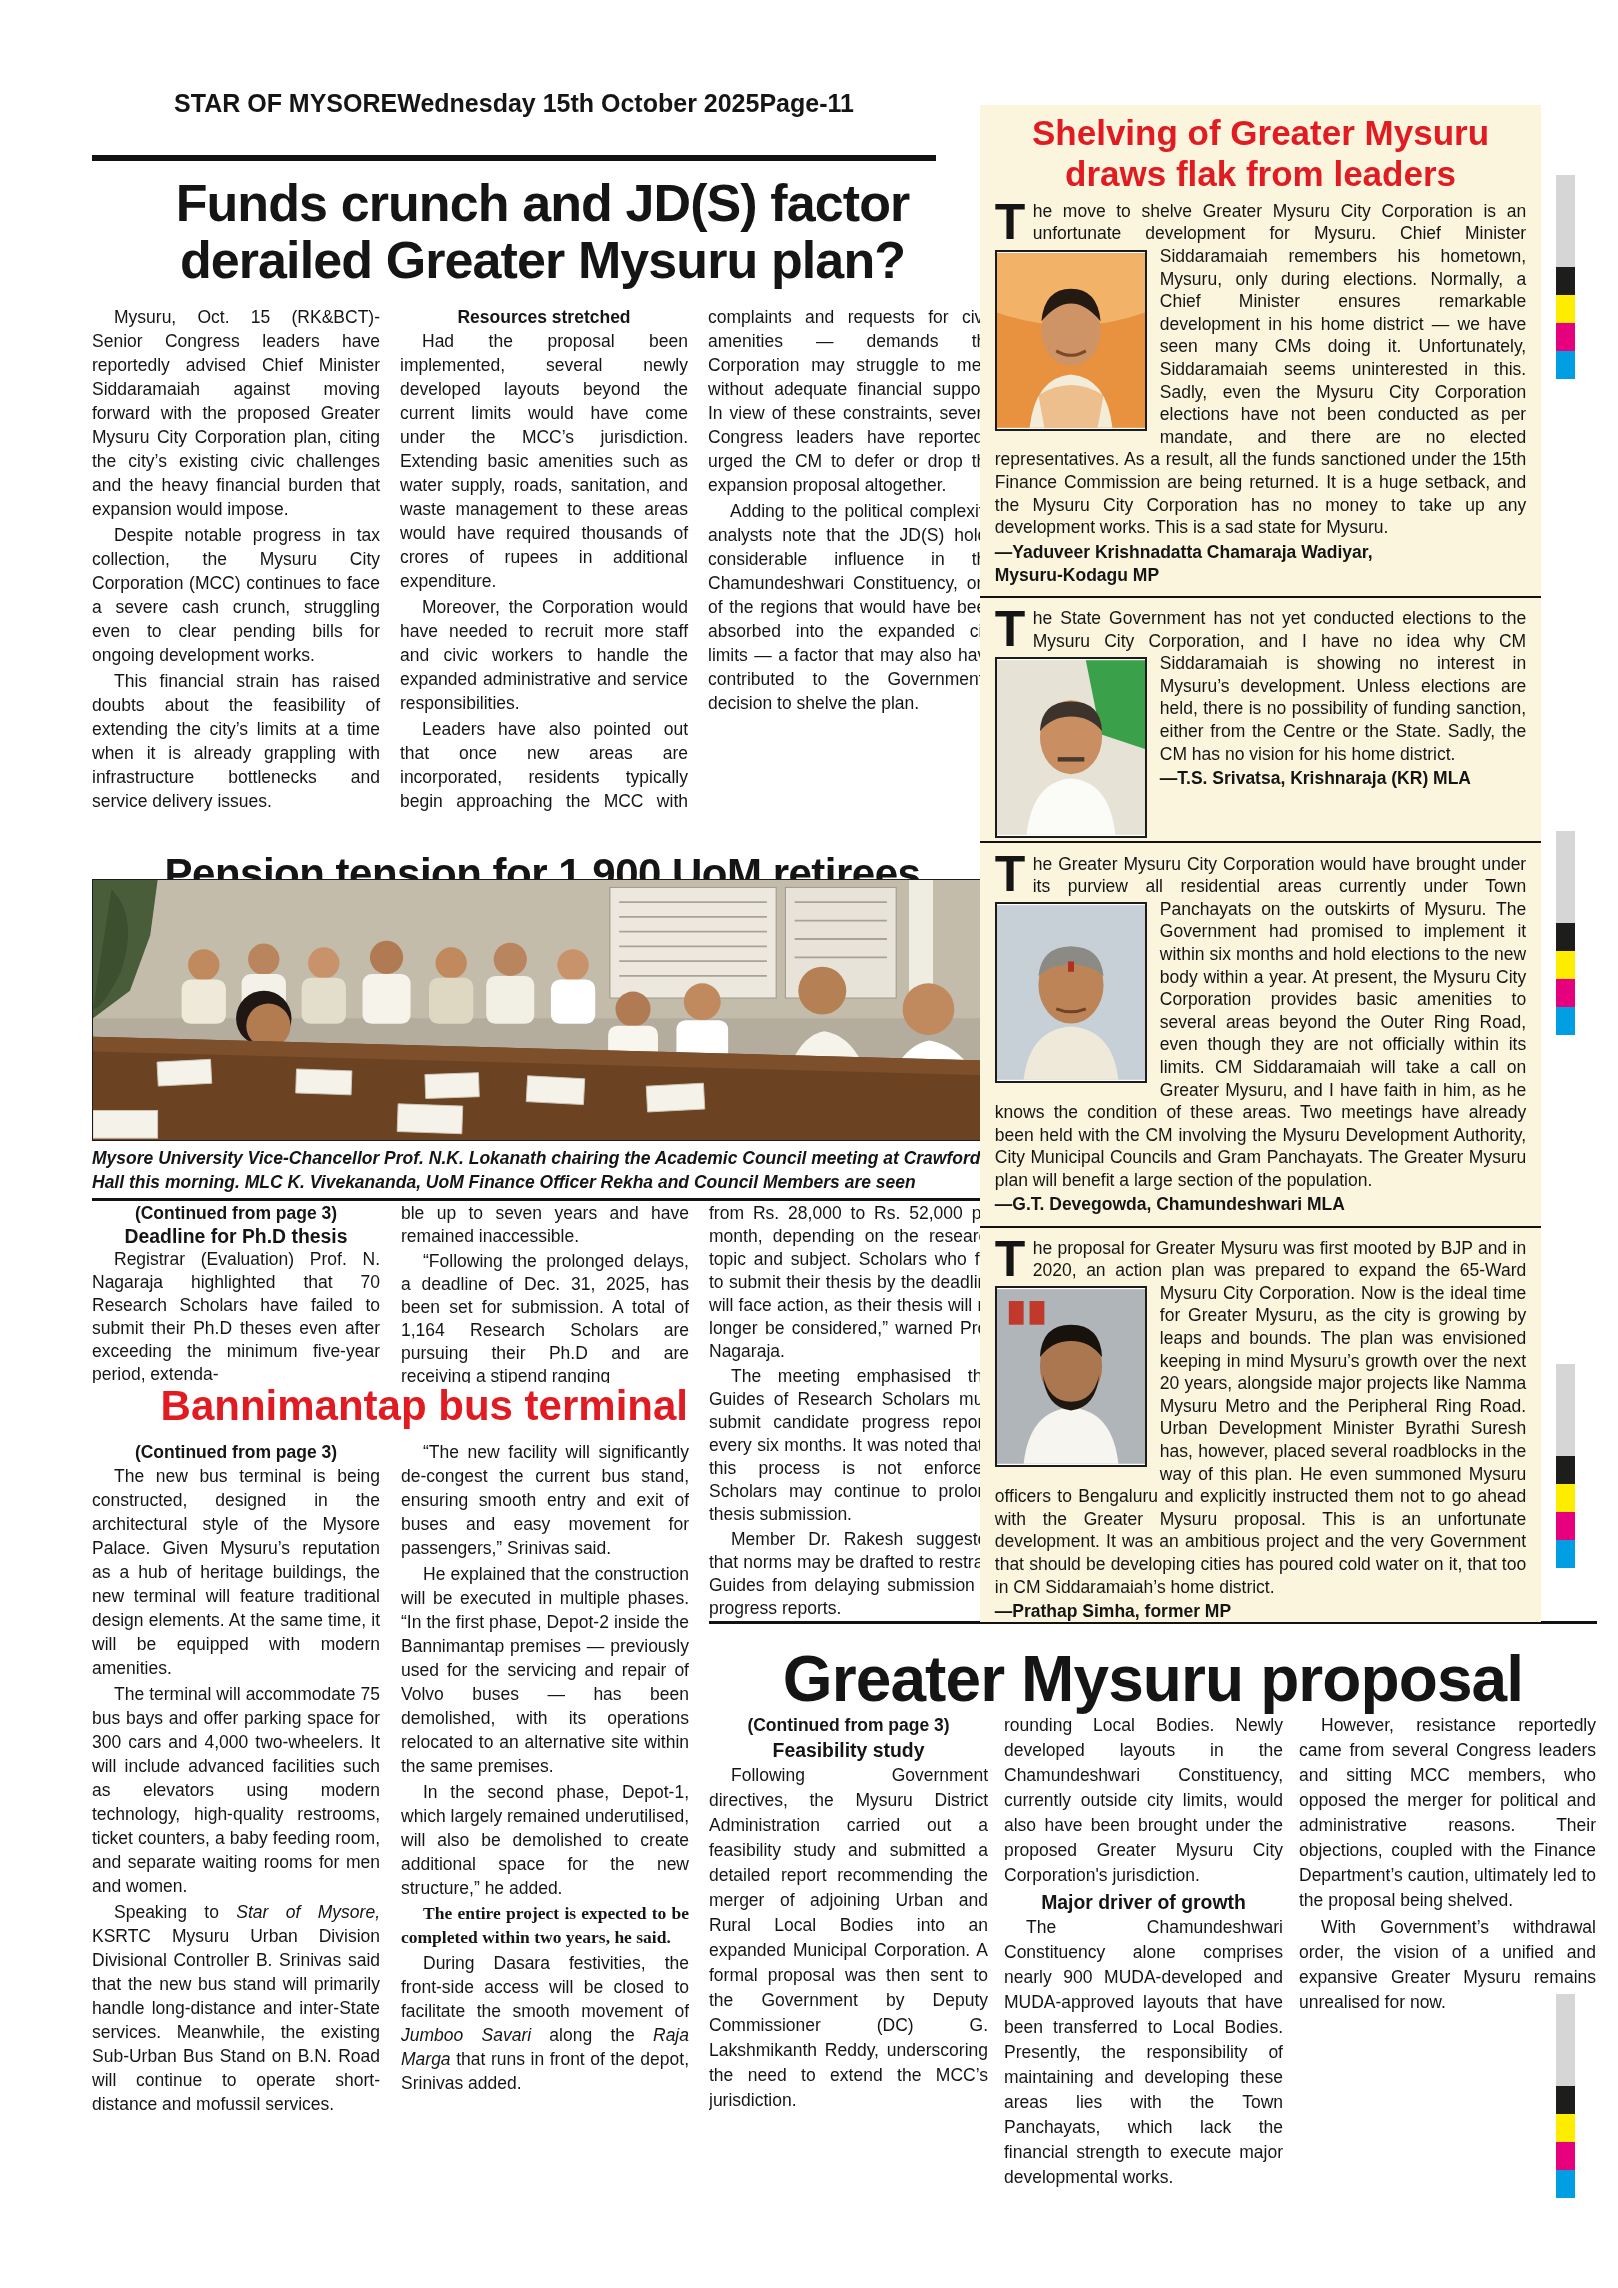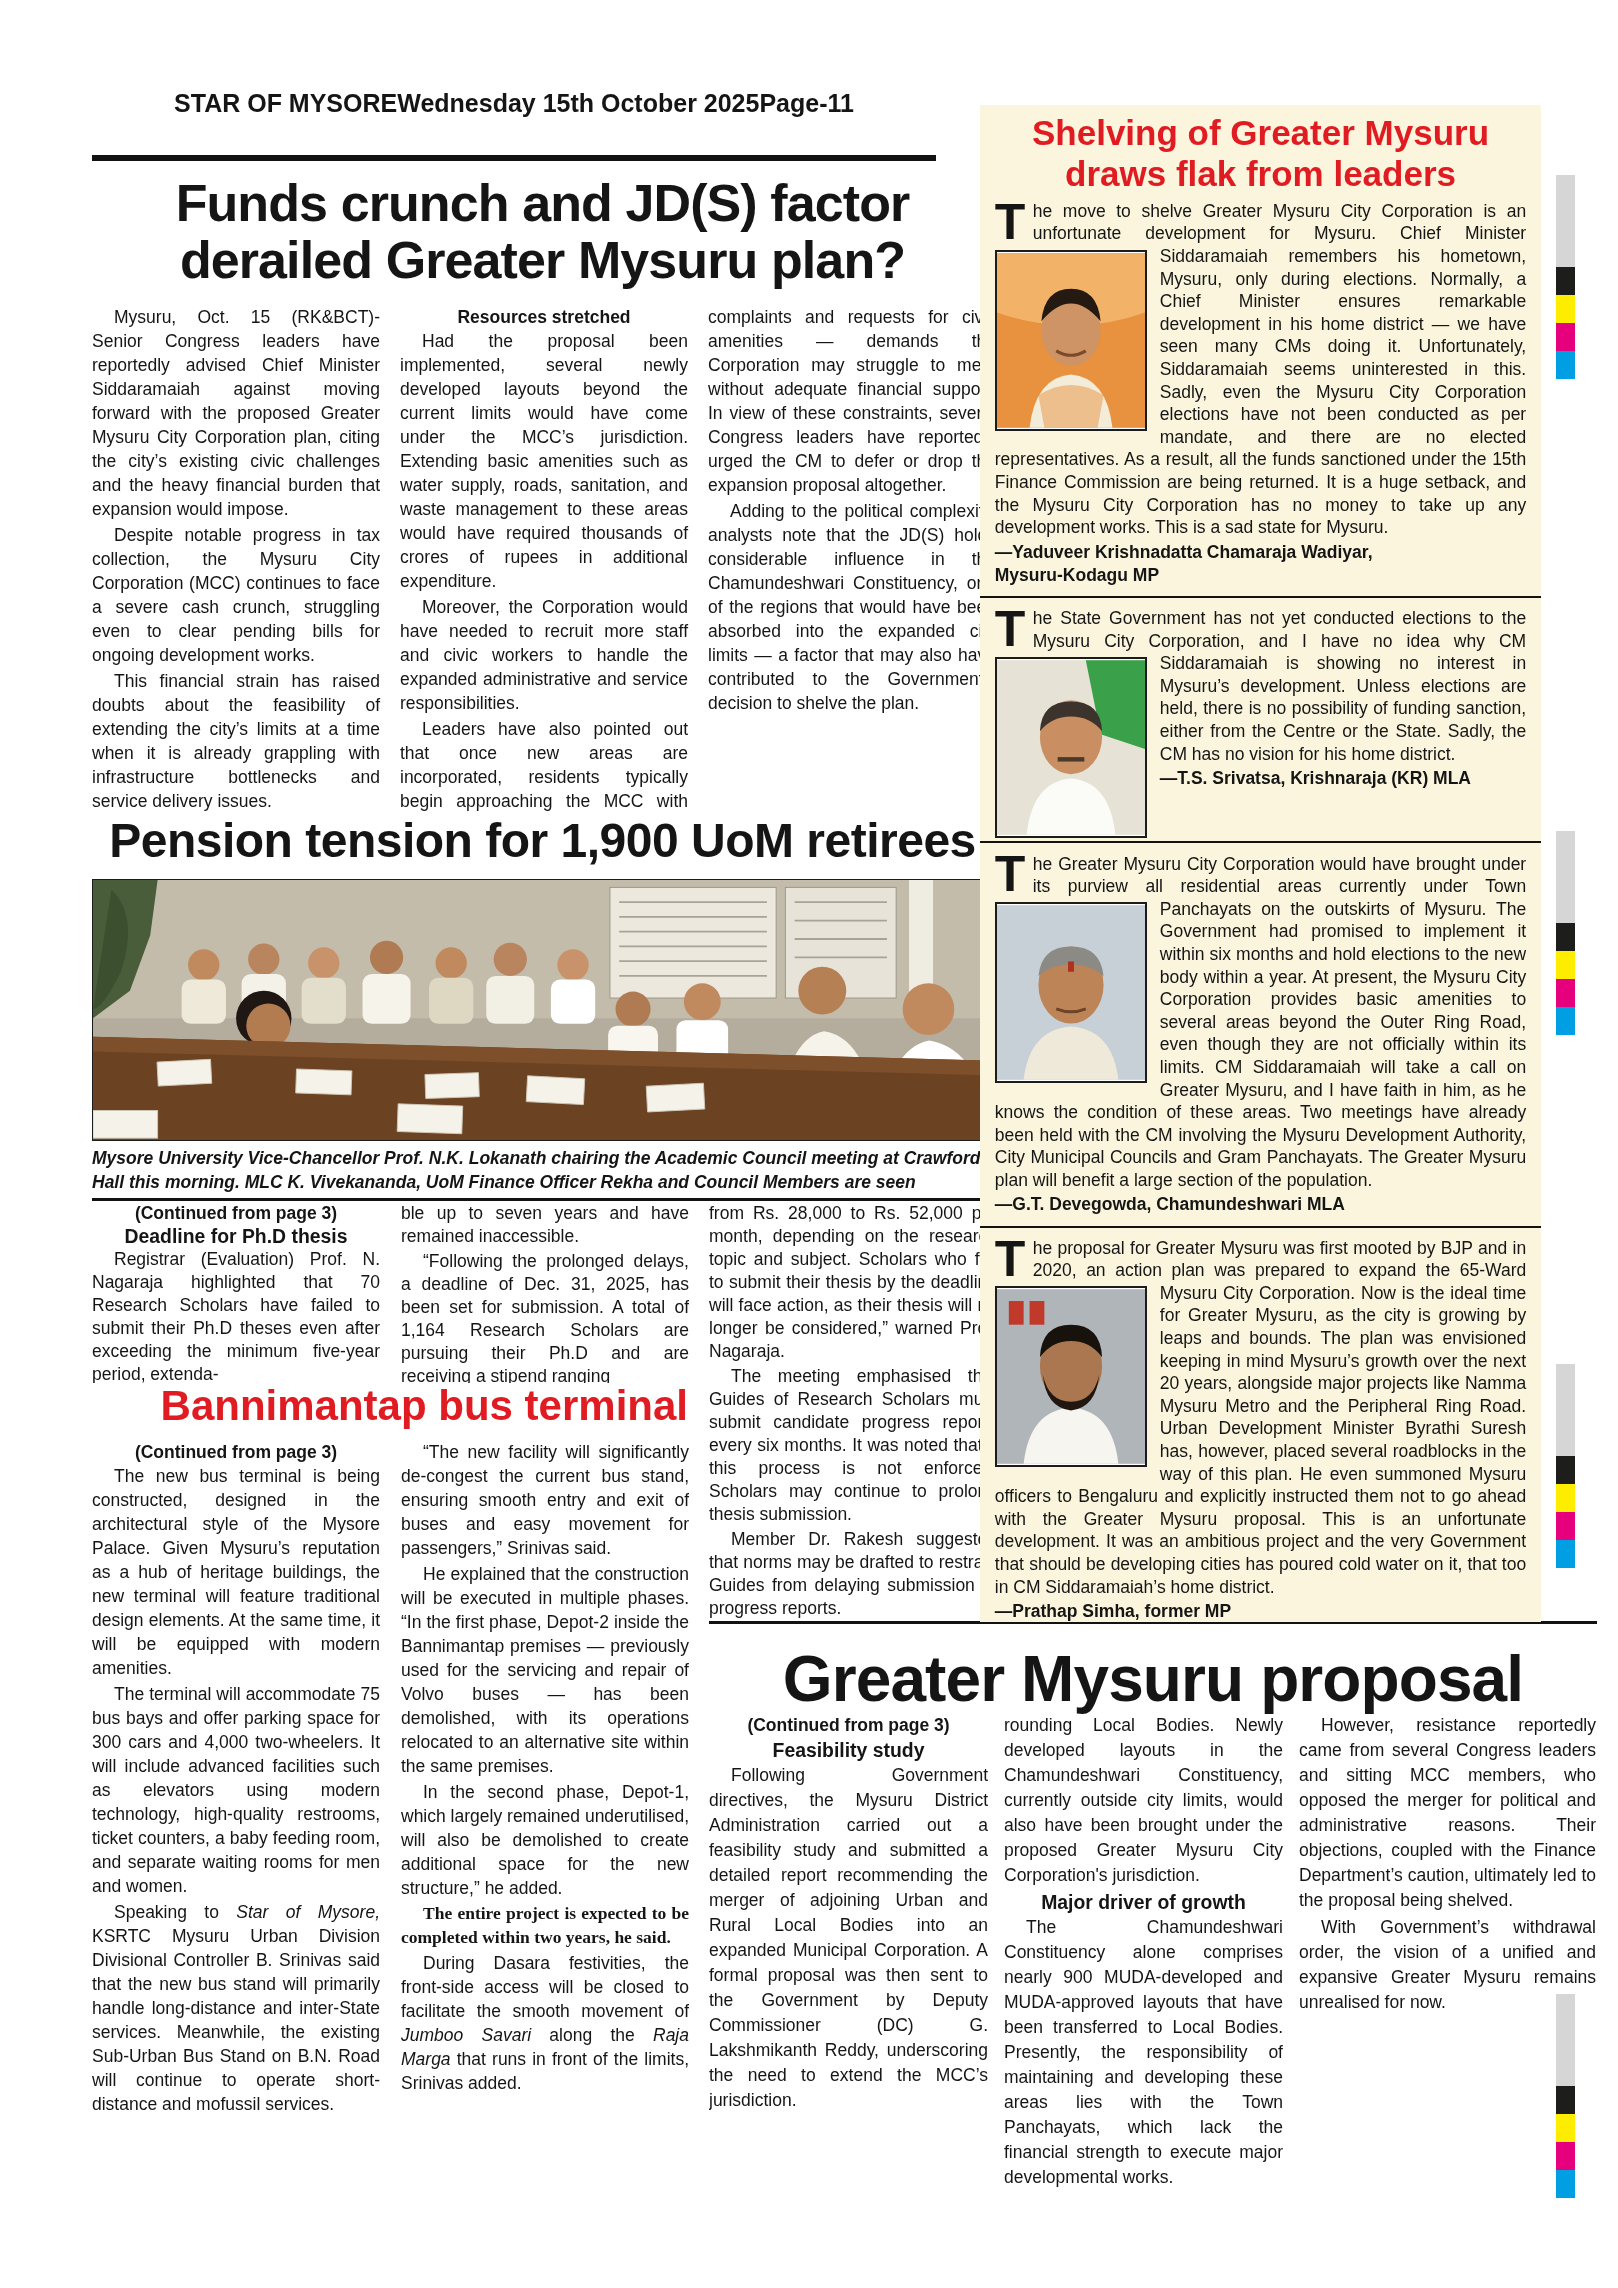--- a/index.html
+++ b/index.html
@@ -17,22 +17,22 @@
   .masthead{left:92px;top:89px;width:844px;display:flex;justify-content:center;
     font-size:25px;font-weight:bold;letter-spacing:0px;}
   .head-rule{left:92px;top:155px;width:844px;height:5.5px;background:#121212;}
   
   .funds-headline{left:81px;top:175px;width:923px;text-align:center;font-weight:bold;
     font-size:52px;line-height:57px;letter-spacing:-0.9px;white-space:nowrap;}
   .funds-body{left:92px;top:305px;width:904px;height:515px;overflow:hidden;
     font-size:17.5px;line-height:24px;}
   .cols3{column-count:3;column-gap:20px;column-fill:auto;height:100%;}
   
-  .pension-headline{left:81px;top:818px;width:923px;text-align:center;font-weight:bold;
-    font-size:48px;line-height:46px;letter-spacing:-0.5px;white-space:nowrap;}
+  .pension-headline{left:81px;top:851px;width:923px;text-align:center;font-weight:bold;
+    font-size:42px;line-height:46px;letter-spacing:-0.5px;white-space:nowrap;}
   .photo-frame{left:92px;top:879px;width:901px;height:260px;border:1.8px solid #1c1c1c;
     background:#a9a294;overflow:hidden;}
   .photo-frame svg{display:block;width:100%;height:100%;}
   .photo-caption{left:92px;top:1146px;width:904px;font-size:17.5px;line-height:24px;
     font-weight:bold;font-style:italic;text-align:left;height:50px;overflow:hidden;}
   .caption-rule{left:92px;top:1198px;width:904px;height:2.8px;background:#121212;}
   
   .txtcol{font-size:17.5px;line-height:23px;overflow:hidden;}
   
   .banni-headline{left:92px;top:1383px;width:596px;text-align:right;font-weight:bold;
@@ -182,21 +182,21 @@
   <div class="crosshead">(Continued from page 3)</div>
   <p>The new bus terminal is being constructed, designed in the architectural style of the Mysore Palace. Given Mysuru’s reputation as a hub of heritage buildings, the new terminal will feature traditional design elements. At the same time, it will be equipped with modern amenities.</p>
   <p>The terminal will accommodate 75 bus bays and offer parking space for 300 cars and 4,000 two-wheelers. It will include advanced facilities such as elevators using modern technology, high-quality restrooms, ticket counters, a baby feeding room, and separate waiting rooms for men and women.</p>
   <p><span>Speaking to </span><i>Star of Mysore,</i><span> KSRTC Mysuru Urban Division Divisional Controller B. Srinivas said that the new bus stand will primarily handle long-distance and inter-State services. Meanwhile, the existing Sub-Urban Bus Stand on B.N. Road will continue to operate short-distance and mofussil services.</span></p>
 </div>
 <div class="abs txtcol" style="left:401px;top:1440px;width:288px;height:799px;line-height:24px;">
   <p>“The new facility will significantly de-congest the current bus stand, ensuring smooth entry and exit of buses and easy movement for passengers,” Srinivas said.</p>
   <p>He explained that the construction will be executed in multiple phases. “In the first phase, Depot-2 inside the Bannimantap premises — previously used for the servicing and repair of Volvo buses — has been demolished, with its operations relocated to an alternative site within the same premises.</p>
   <p>In the second phase, Depot-1, which largely remained underutilised, will also be demolished to create additional space for the new structure,” he added.</p>
   <p class="boldpara">The entire project is expected to be completed within two years, he said.</p>
-  <p><span>During Dasara festivities, the front-side access will be closed to facilitate the smooth movement of </span><i>Jumboo Savari</i><span> along the </span><i>Raja Marga</i><span> that runs in front of the limits, Srinivas added.</span></p>
+  <p><span>During Dasara festivities, the front-side access will be closed to facilitate the smooth movement of </span><i>Jumboo Savari</i><span> along the </span><i>Raja Marga</i><span> that runs in front of the depot, Srinivas added.</span></p>
 </div>
 
 <div class="abs greater-rule"></div>
 <div class="abs greater-headline">Greater Mysuru proposal</div>
 
 <div class="abs txtcol" style="left:709px;top:1713px;width:279px;height:563px;line-height:25px;">
   <div class="crosshead">(Continued from page 3)</div>
   <div class="crosshead" style="font-size:19.4px;">Feasibility study</div>
   <p>Following Government directives, the Mysuru District Administration carried out a feasibility study and submitted a detailed report recommending the merger of adjoining Urban and Rural Local Bodies into an expanded Municipal Corporation. A formal proposal was then sent to the Government by Deputy Commissioner (DC) G. Lakshmikanth Reddy, underscoring the need to extend the MCC’s jurisdiction.</p>
 </div>

